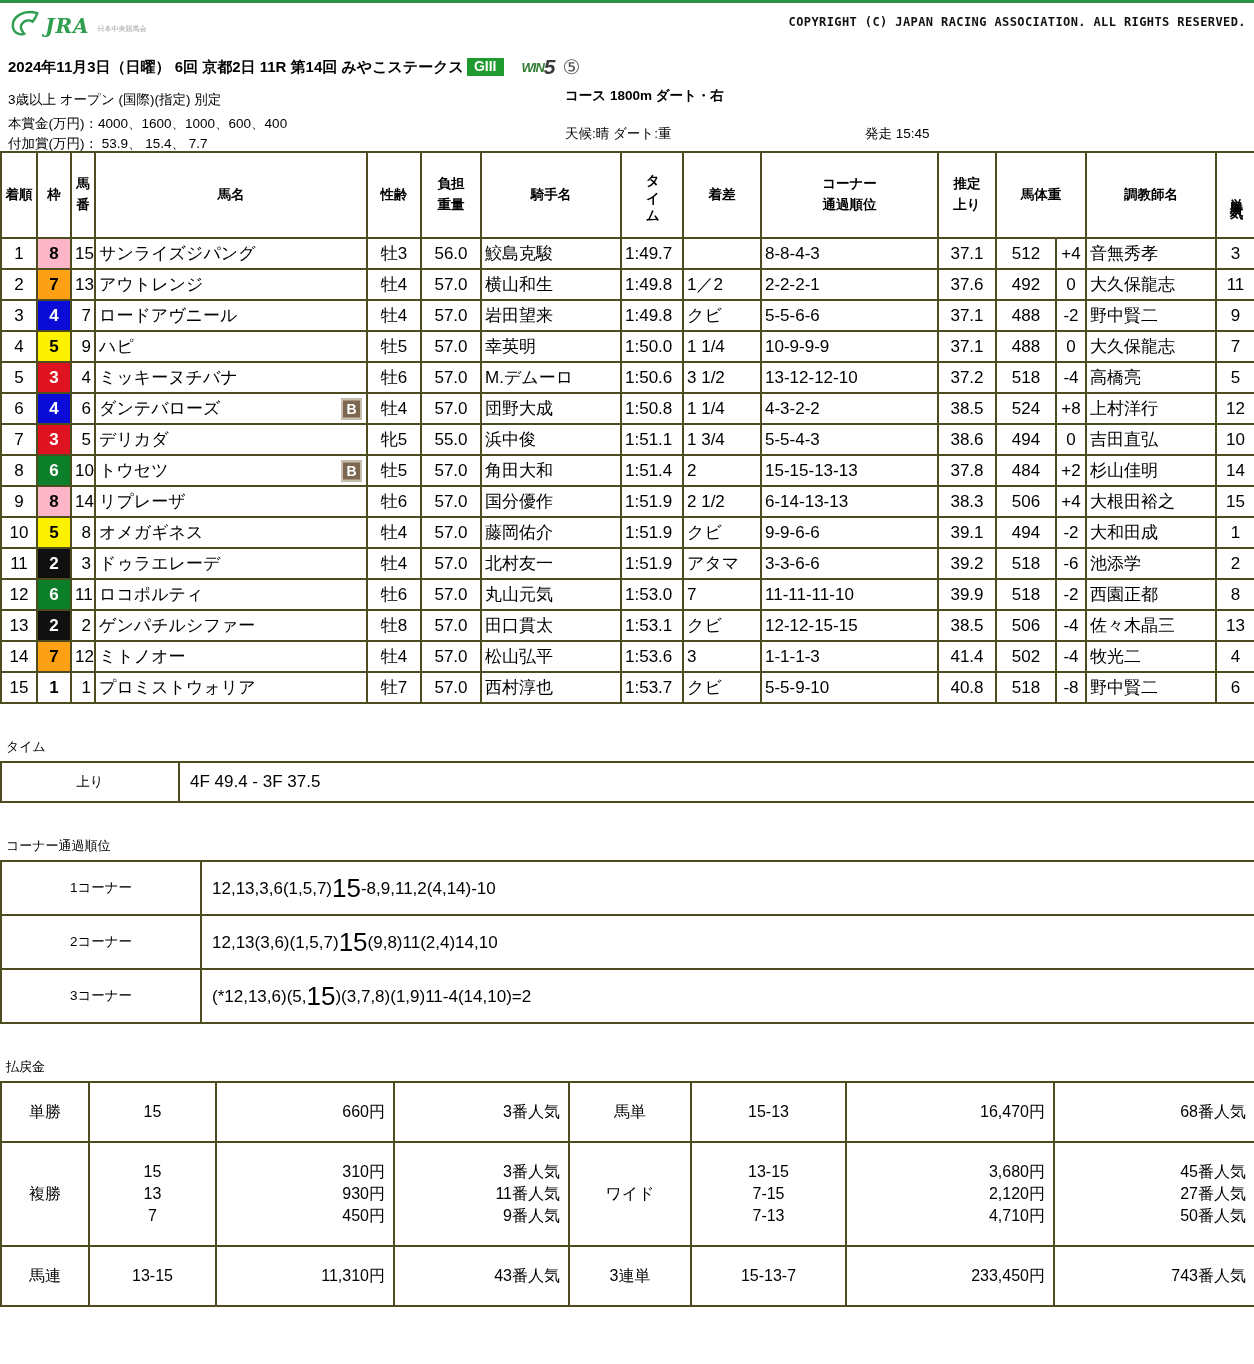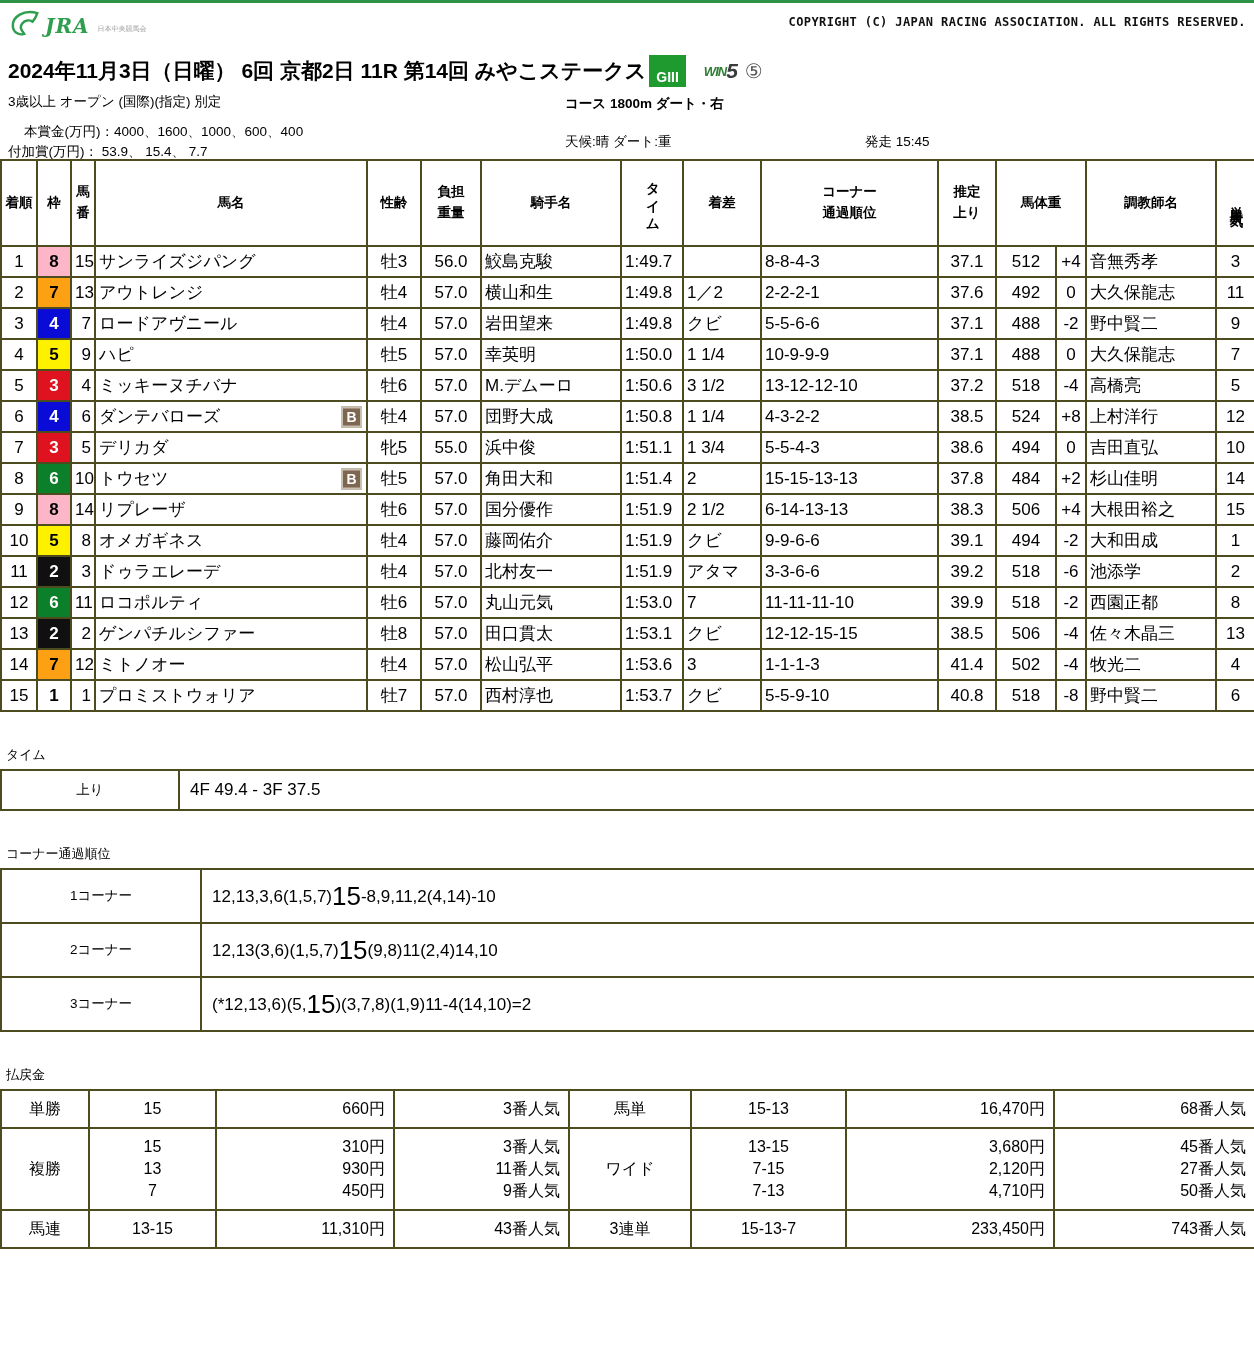--- a/index.html
+++ b/index.html
@@ -6,31 +6,31 @@
   body{width:1254px;height:1364px;overflow:hidden;font-family:"Liberation Sans",sans-serif;color:#000;}
   .top-line{height:3px;background:#2e9246;}
   
   .header-bar{display:flex;justify-content:space-between;align-items:flex-start;padding:7px 8px 0 10px;height:38px;}
   .logo{display:flex;align-items:center;gap:3px;}
   .logo-jra{color:#2f9e4f;font-weight:bold;font-style:italic;font-size:20px;font-family:"DejaVu Serif",serif;letter-spacing:1px;}
   .logo-sub{color:#9a9a9a;font-size:7px;margin-left:5px;margin-top:6px;}
   .copyright{font-family:"DejaVu Sans Mono",monospace;font-weight:bold;font-size:12px;letter-spacing:0.4px;margin-top:5px;color:#111;}
   
   .title-line{display:flex;align-items:center;margin:7px 0 0 8px;}
-  .race-title{font-size:21px;font-weight:bold;}
-  .grade-badge{background:#1f9a2f;color:#fff;font-size:14px;font-weight:bold;padding:14px 7px 2px;margin-left:3px;}
+  .race-title{font-size:15px;font-weight:bold;}
+  .grade-badge{background:#1f9a2f;color:#fff;font-size:14px;font-weight:bold;padding:0 7px 2px;margin-left:3px;}
   .win5{margin-left:18px;display:flex;align-items:center;}
   .win5-win{color:#2e7d32;font-weight:bold;font-style:italic;font-size:13px;letter-spacing:-1px;}
   .win5-5{font-size:21px;font-weight:bold;font-style:italic;color:#3a3a3a;}
   .win5-circle{font-size:20px;color:#555;margin-left:7px;}
   
   .race-info{position:relative;height:66px;margin-top:6px;font-size:13.5px;}
-  .ri-cond{position:absolute;left:8px;top:0;}
+  .ri-cond{position:absolute;left:8px;top:6px;}
   .ri-course{position:absolute;left:565px;top:2px;font-weight:bold;}
-  .ri-prize1{position:absolute;left:8px;top:30px;margin-left:16px;}
+  .ri-prize1{position:absolute;left:8px;top:30px;}
   .ri-prize2{position:absolute;left:8px;top:50px;text-align:center;}
   .ri-weather{position:absolute;left:565px;top:40px;}
   .ri-start{position:absolute;left:865px;top:40px;}
   
   table{border-collapse:collapse;table-layout:fixed;width:1254px;}
   td,th{border:2px solid #4c4c1e;overflow:hidden;}
   
   .results th{font-size:13.5px;font-weight:bold;text-align:center;vertical-align:middle;white-space:pre-line;line-height:1.55;padding:2px;}
   .results thead tr{height:86px;}
   .results tbody tr{height:31px;}
@@ -48,21 +48,21 @@
   .section-label{font-size:13px;margin:34px 0 5px 6px;}
   
   .time-table td{height:36px;vertical-align:middle;}
   .t-label{text-align:center;font-size:13.5px;}
   .t-value{font-size:17px;text-align:left;padding-left:10px;}
   
   .corner-table td{height:50px;vertical-align:middle;}
   .corner-content{font-size:17px;text-align:left;padding-left:10px;}
   .corner-big{font-size:26px;line-height:1;vertical-align:-3px;}
   
-  .payout-table td{font-size:16px;vertical-align:middle;white-space:pre-line;line-height:22px;padding:7px 8px;}
+  .payout-table td{font-size:16px;vertical-align:middle;white-space:pre-line;line-height:22px;padding:18px 8px;}
   .p-type{text-align:center;}
   .p-combo{text-align:center;}
   .p-amount{text-align:right;padding-right:14px;}
   .p-pop{text-align:right;padding-right:10px;}
   .payout-table tr.single{height:34px;}
   .payout-table tr.triple{height:70px;}
 </style>
 </head>
 <body>
 

